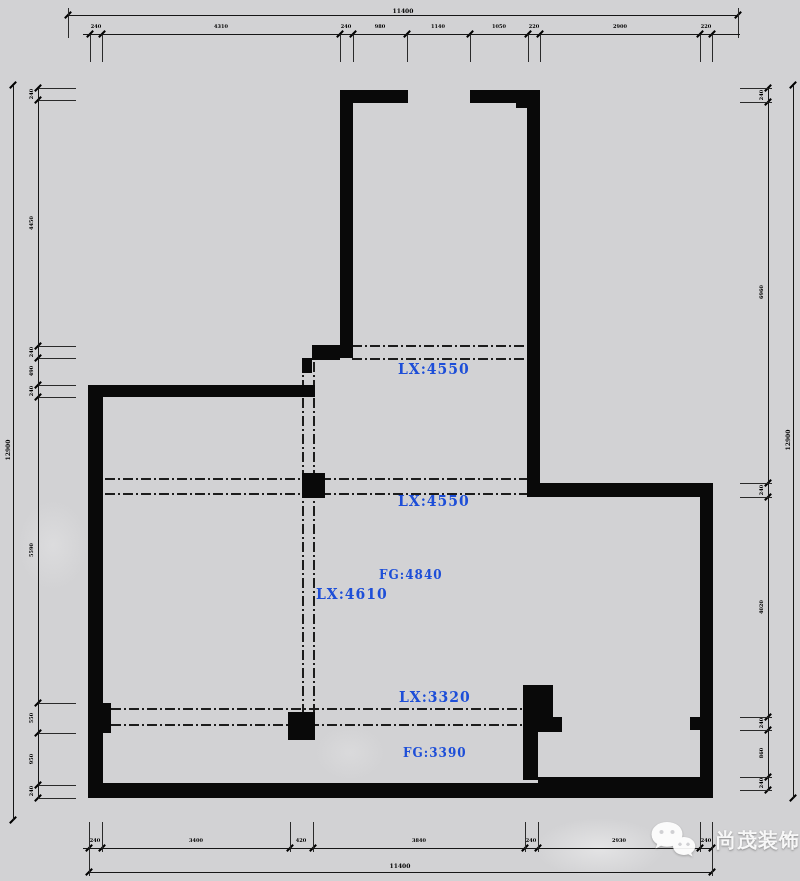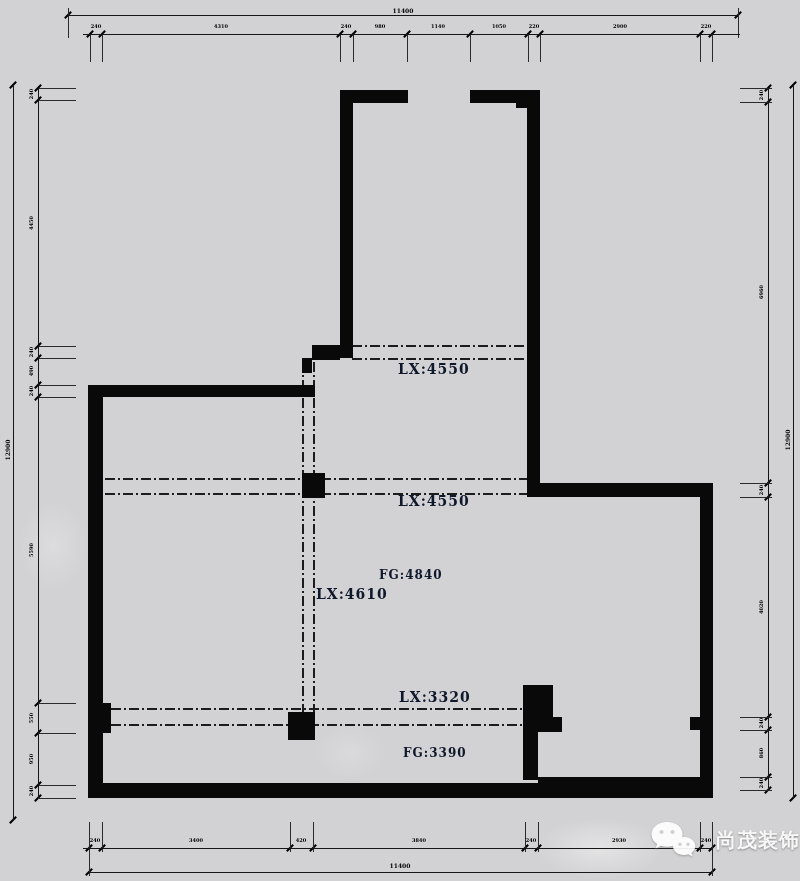--- a/index.html
+++ b/index.html
@@ -18,21 +18,21 @@
   .dline-v{position:absolute;width:1px;background:#161616;}
   .ext{position:absolute;background:#2a2a2a;}
   .tick{position:absolute;width:9px;height:2px;background:#000;
     transform:translate(-50%,-50%) rotate(-45deg);}
   .dim-num{position:absolute;font-size:5px;font-weight:bold;color:#000;
     letter-spacing:0px;transform:translateX(-50%);white-space:nowrap;}
   .dim-num.rot{transform:translate(-50%,-50%) rotate(-90deg);}
   .dim-overall{position:absolute;font-size:6px;font-weight:bold;color:#000;
     transform:translateX(-50%);white-space:nowrap;}
   .dim-overall.rot{transform:translate(-50%,-50%) rotate(-90deg);}
-  .plan-label{position:absolute;font-weight:bold;color:#0f172a;white-space:nowrap;
+  .plan-label{position:absolute;font-weight:bold;color:#1d4ed8;white-space:nowrap;
     font-family:"DejaVu Serif","Liberation Serif",serif;letter-spacing:1px;}
   .lx{font-size:14px;}
   .fg{font-size:12px;letter-spacing:1px;}
   .smudge{position:absolute;pointer-events:none;
     background:radial-gradient(closest-side,rgba(255,255,255,.5),rgba(255,255,255,0));}
   .watermark{position:absolute;left:650px;top:820px;display:flex;align-items:center;gap:20px;}
   .wm-text{font-family:"Liberation Sans",sans-serif;font-size:20px;font-weight:bold;
     color:rgba(255,255,255,.92);text-shadow:0 1px 2px rgba(90,90,90,.6);letter-spacing:1px;}
   .wm-icon{opacity:.92;filter:drop-shadow(0 1px 1px rgba(100,100,100,.5));}
 </style>

